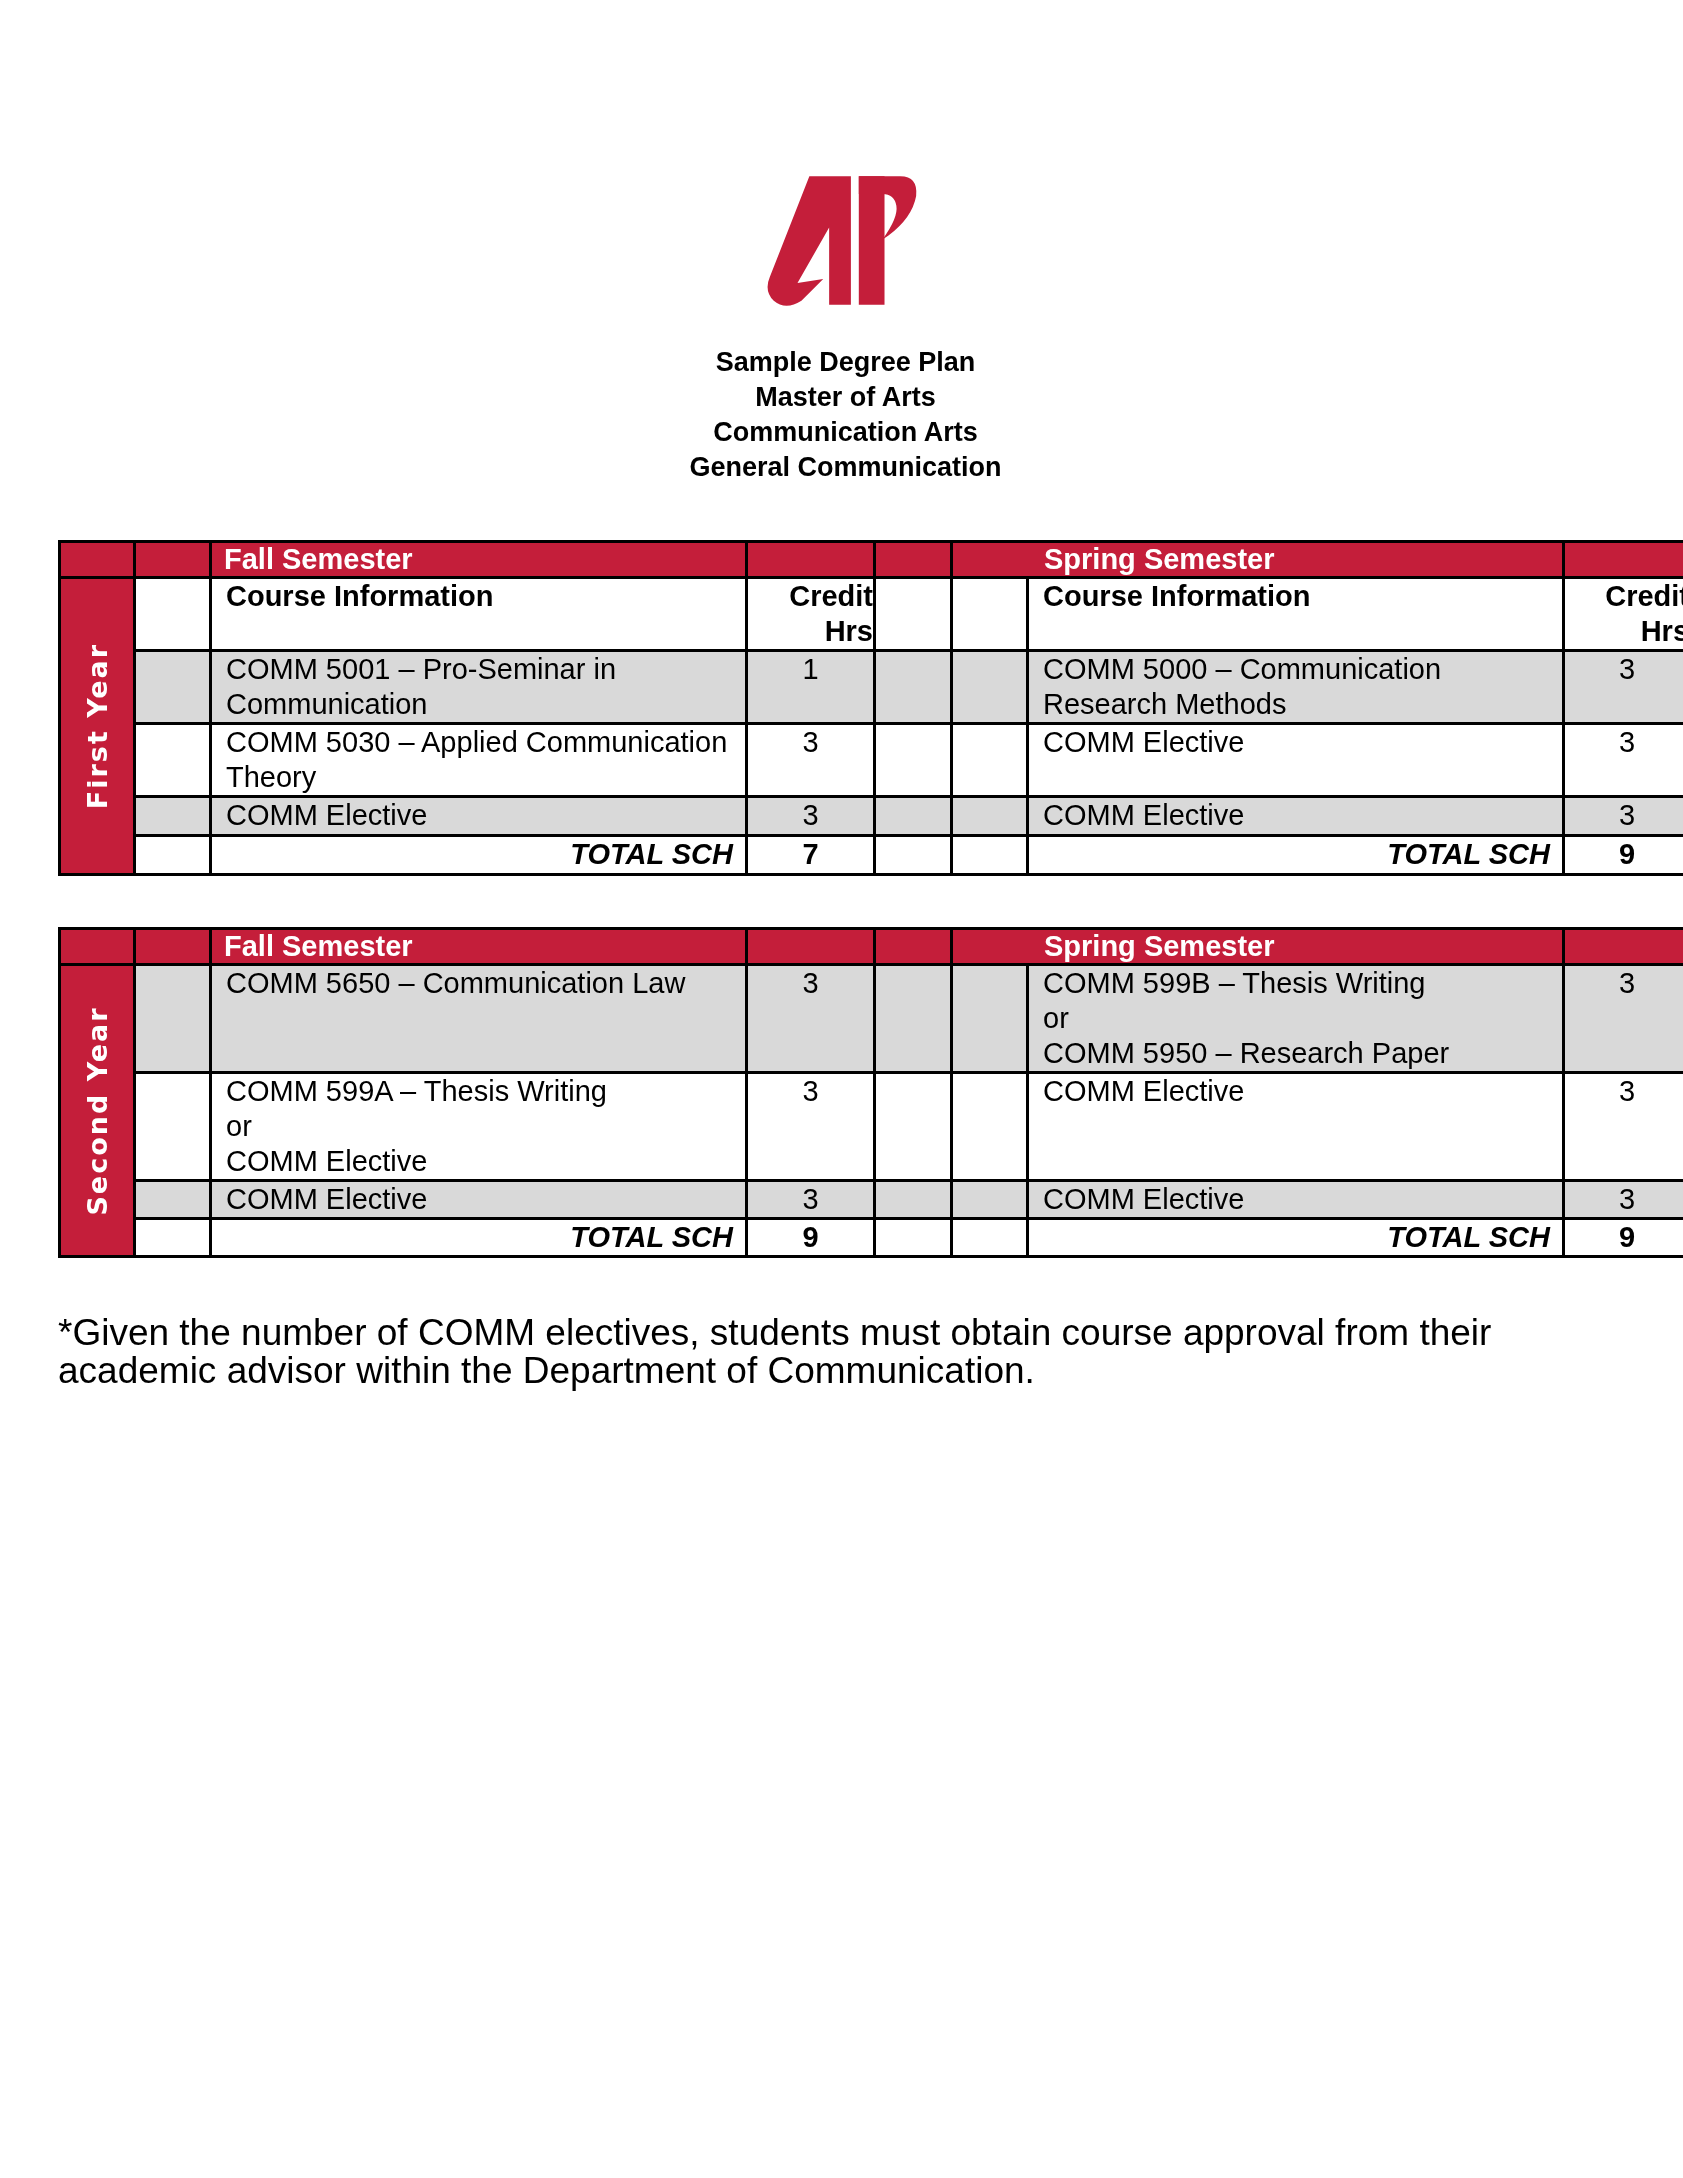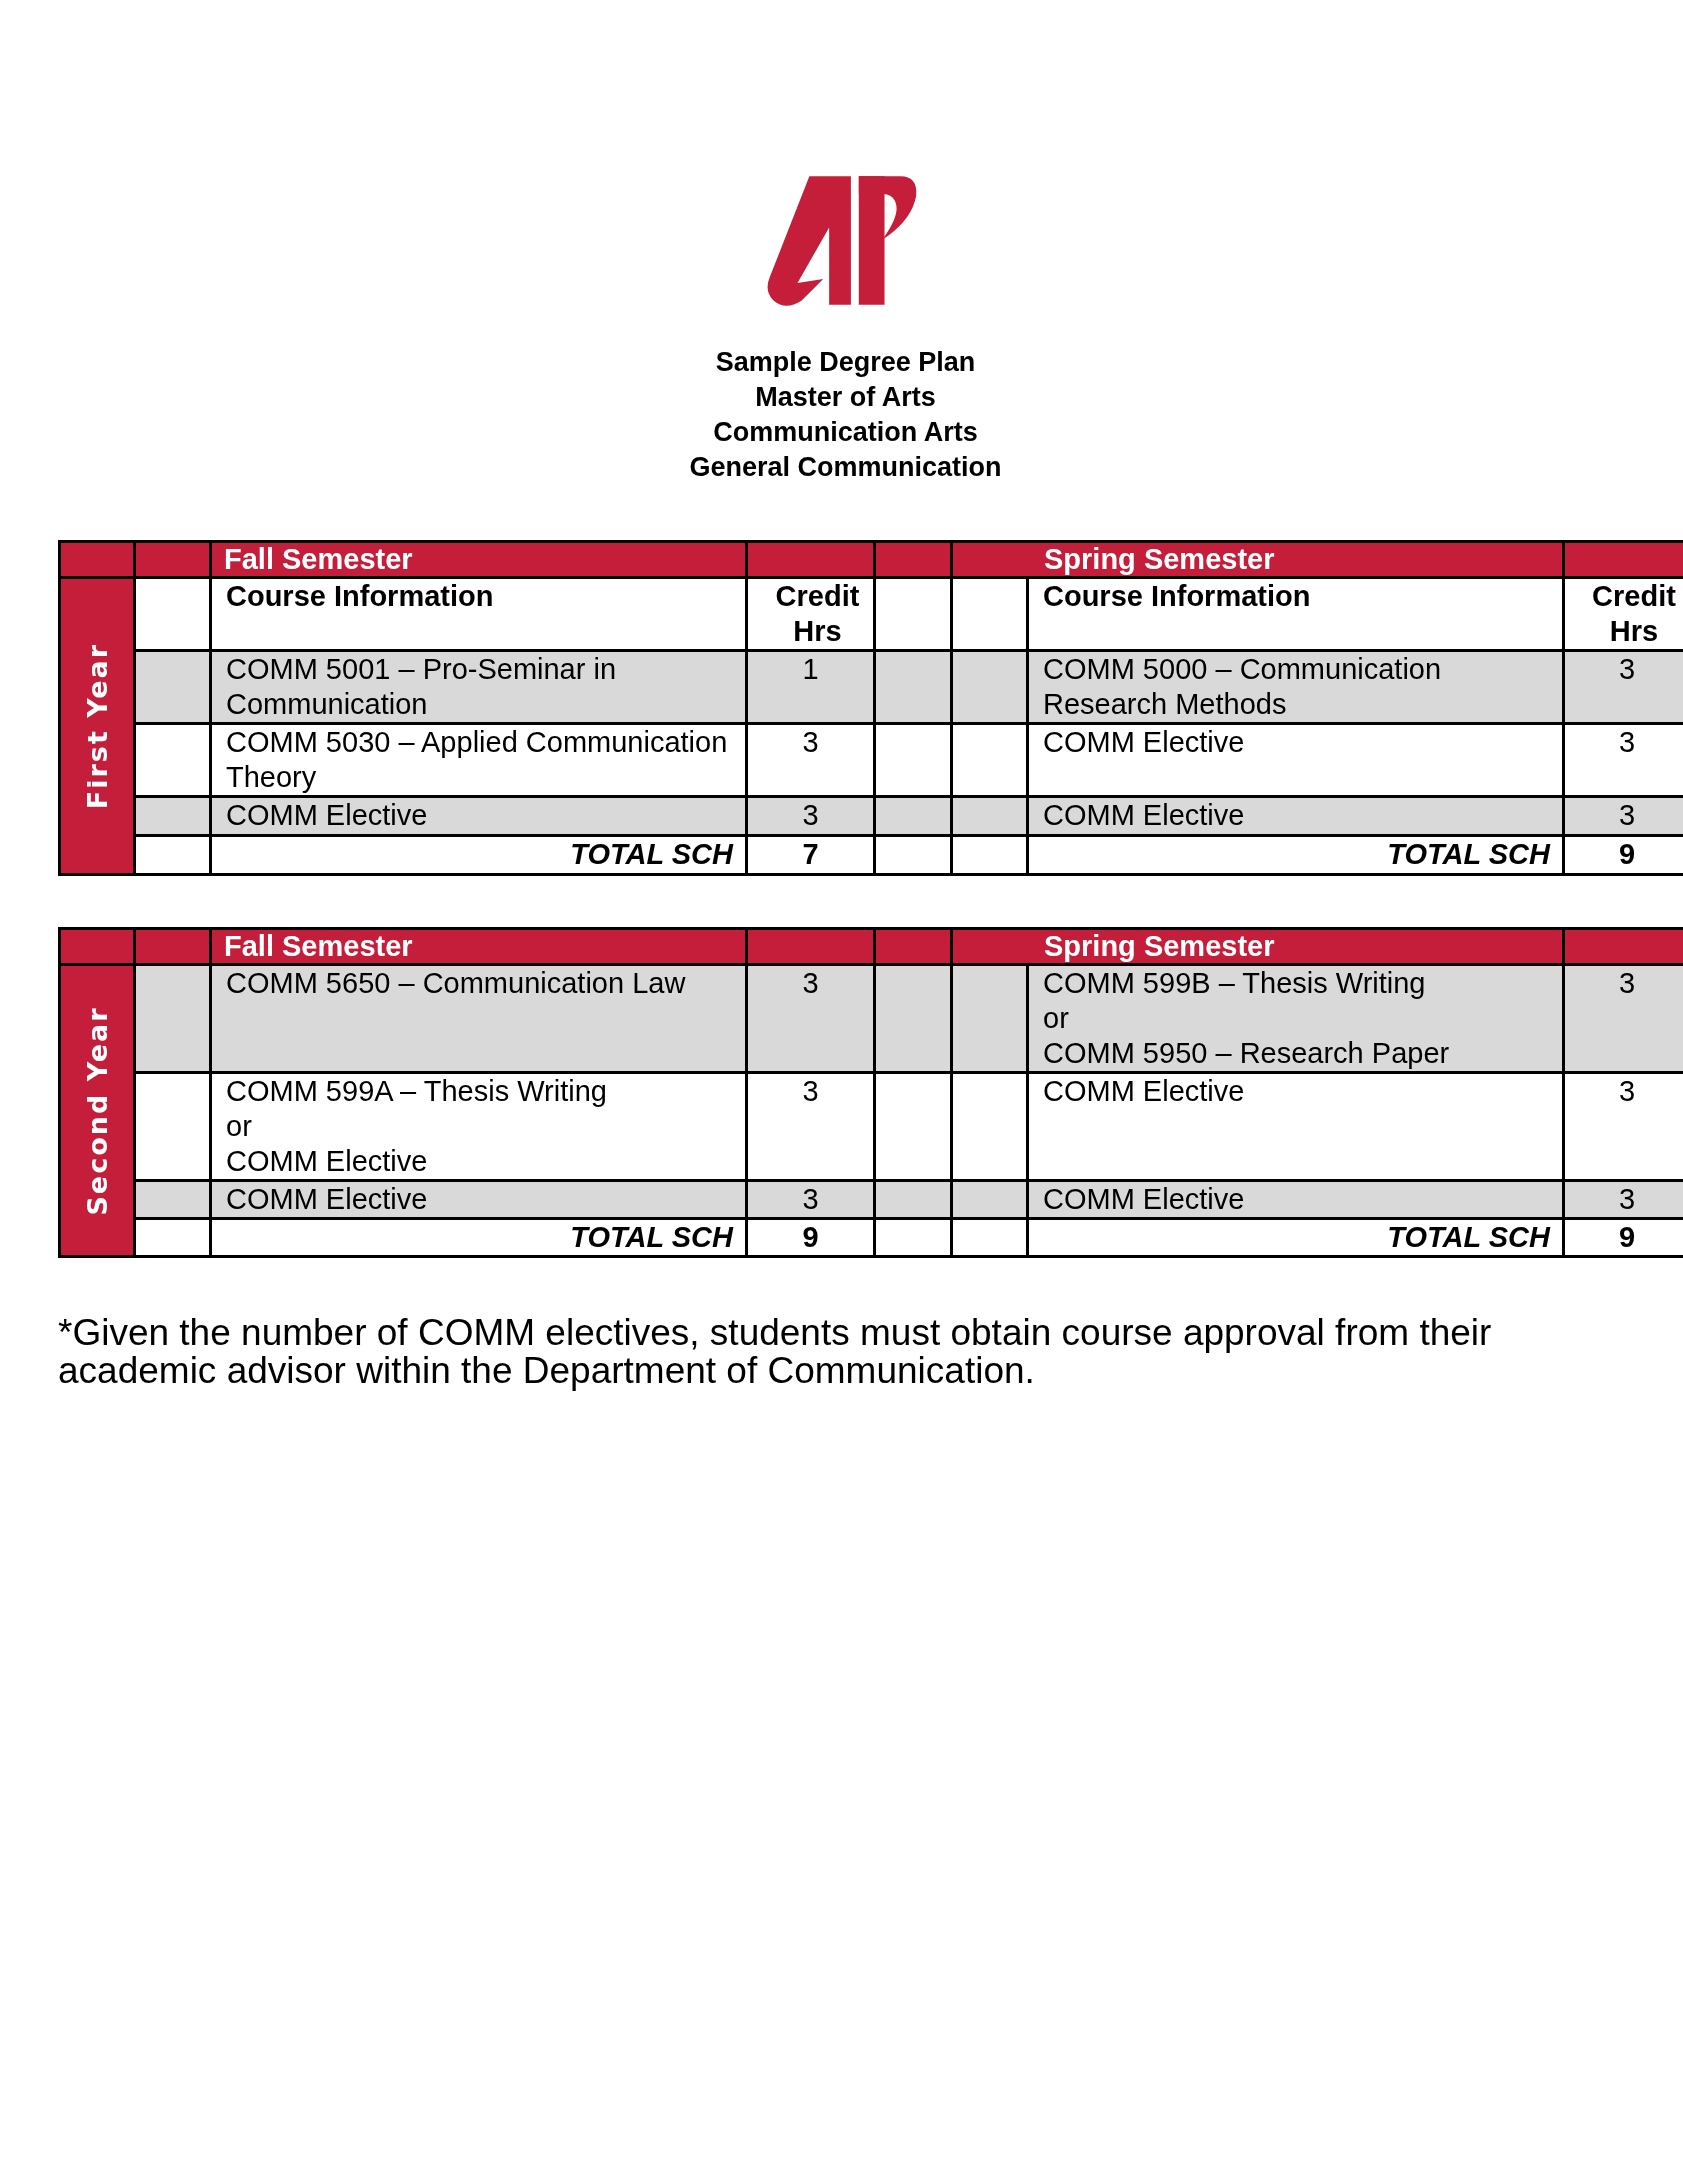--- a/index.html
+++ b/index.html
@@ -21,21 +21,21 @@
     table.plan col.c-blank2 { width: 76px; }
     table.plan col.c-course2 { width: 536px; }
     table.plan col.c-credit2 { width: 127px; }
 
     tr.sem-head td { background: #c41e3a; color: #fff; font-weight: bold; height: 33px; line-height: 33px; padding-left: 12px; }
     td.year-cell { background: #c41e3a; color: #fff; padding: 0 !important; position: relative; vertical-align: middle !important; }
     td.year-cell .year-label { position: absolute; left: 50%; top: 50%; transform: translate(-50%, -50%) rotate(-90deg); white-space: nowrap; font-family: "DejaVu Sans", sans-serif; font-weight: bold; font-size: 27px; letter-spacing: 2px; }
     tr.gray td.fill { background: #d9d9d9; margin-left: 10px; }
     tr.colhead td { font-weight: bold; }
     td.credit { text-align: center; padding-left: 0 !important; }
-    tr.colhead td.credit { text-align: center; padding-left: 14px !important; }
+    tr.colhead td.credit { text-align: right; padding-left: 14px !important; }
     td.total-label { text-align: right; padding-right: 12px !important; font-weight: bold; font-style: italic; }
     td.total-val { font-weight: bold; text-align: center; padding-left: 0 !important; }
     .line { display: block; }
 
     #table-first { top: 540px; }
     #table-second { top: 927px; }
 
     .footnote { position: absolute; left: 58px; top: 1314px; width: 1584px; font-size: 37px; line-height: 38px; }
   </style>
 </head>

